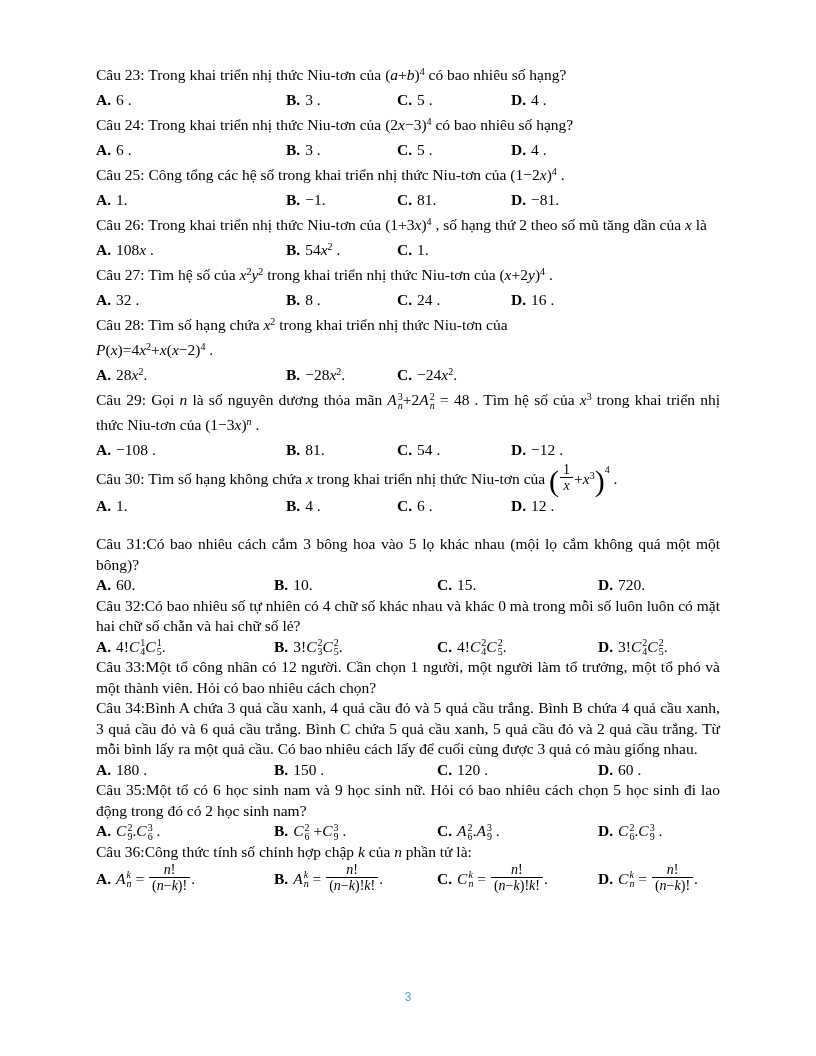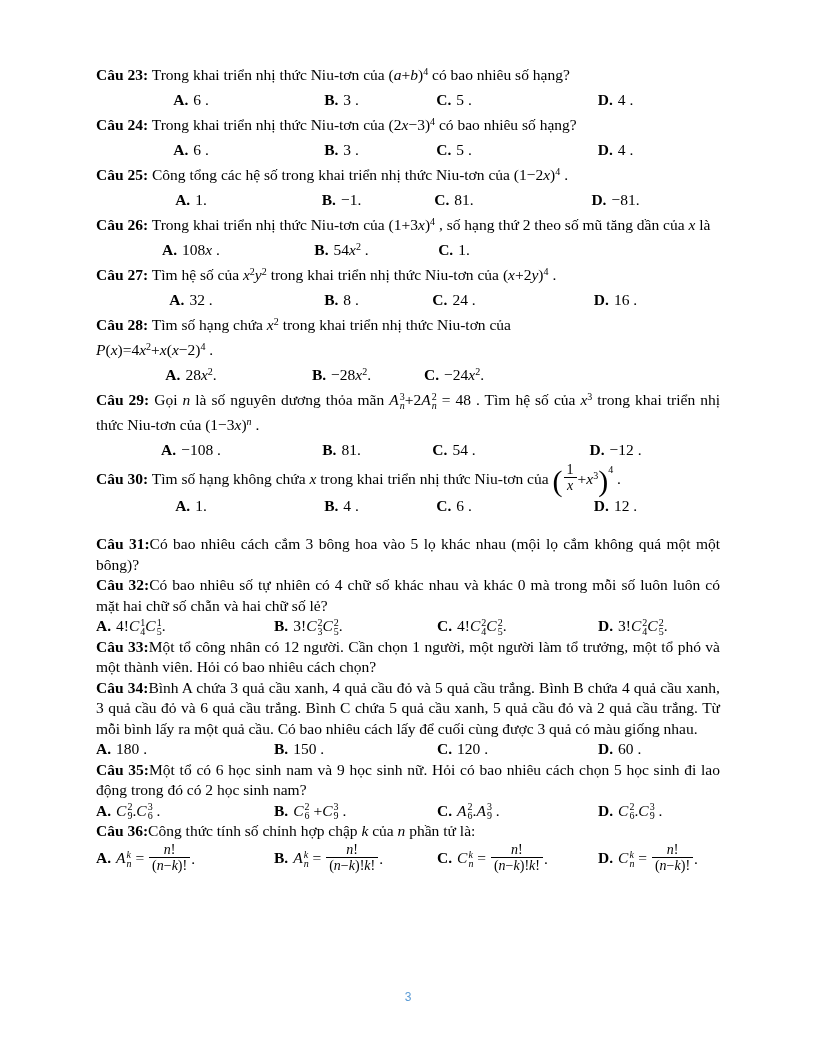--- a/index.html
+++ b/index.html
@@ -8,23 +8,23 @@
     font-family:"Liberation Serif","DejaVu Serif",serif;
     font-size:15.5px;position:relative;overflow:hidden;
   }
   .page{position:absolute;inset:0;}
   .content{position:absolute;left:96px;top:62px;width:624px;}
   .question{margin:0;}
   .q-s1{line-height:25px;}
   .q-s2{line-height:20.5px;}
   .q-s1 + .q-s2{margin-top:16px;}
   .stem{text-align:justify;}
-  .qlabel{font-weight:bold;}
+  .qlabel{font-weight:normal;}
   .opts{display:grid;align-items:baseline;}
-  .opts.s1{grid-template-columns:190px 111px 114px auto;text-align:center;}
+  .opts.s1{grid-template-columns:190px 111px 114px auto;}
   .opts.s2{grid-template-columns:178px 163px 161px auto;}
   .opt{white-space:nowrap;}
   .ol{font-weight:bold;margin-right:5px;}
   .m{white-space:nowrap;}
   .m i, .stem i{font-style:italic;}
   sup{font-size:10px;line-height:0;vertical-align:0.5em;}
   sup.hp{vertical-align:1.15em;}
   .ss{display:inline-flex;flex-direction:column;vertical-align:0.35em;margin-left:1px;}
   .ss span{display:block;font-size:10px;line-height:9px;height:9px;}
   .frac{display:inline-block;text-align:center;vertical-align:-0.45em;font-size:14px;line-height:15px;margin:0 1px;}
@@ -112,20 +112,26 @@
         <div class="stem"><b class="qlabel">Câu 30:</b><span> Tìm số hạng không chứa </span><span class="m"><i>x</i></span><span> trong khai triển nhị thức Niu-tơn của </span><span class="m"><span class="bp">(</span><span class="frac"><span class="fn">1</span><span class="fd"><i>x</i></span></span>+<i>x</i><sup>3</sup><span class="bp">)</span><sup class="hp">4</sup></span><span> .</span></div>
         <div class="opts s1">
           <div class="opt"><b class="ol">A.</b><span>1.</span></div>
           <div class="opt"><b class="ol">B.</b><span>4 .</span></div>
           <div class="opt"><b class="ol">C.</b><span>6 .</span></div>
           <div class="opt"><b class="ol">D.</b><span>12 .</span></div>
         </div>
       </div>
       <div class="question q-s2">
         <div class="stem"><b class="qlabel">Câu 31:</b><span>Có bao nhiêu cách cắm 3 bông hoa vào 5 lọ khác nhau (mội lọ cắm không quá một một bông)?</span></div>
+        <div class="opts s2">
+          <div class="opt"><b class="ol">A.</b><span>60.</span></div>
+          <div class="opt"><b class="ol">B.</b><span>10.</span></div>
+          <div class="opt"><b class="ol">C.</b><span>15.</span></div>
+          <div class="opt"><b class="ol">D.</b><span>720.</span></div>
+        </div>
       </div>
       <div class="question q-s2">
         <div class="stem"><b class="qlabel">Câu 32:</b><span>Có bao nhiêu số tự nhiên có 4 chữ số khác nhau và khác 0 mà trong mỗi số luôn luôn có mặt hai chữ số chẵn và hai chữ số lẻ?</span></div>
         <div class="opts s2">
           <div class="opt"><b class="ol">A.</b><span class="m">4!<i>C</i><span class="ss">
                 <span>1</span>
                 <span>4</span>
               </span><i>C</i><span class="ss">
                 <span>1</span>
                 <span>5</span>

